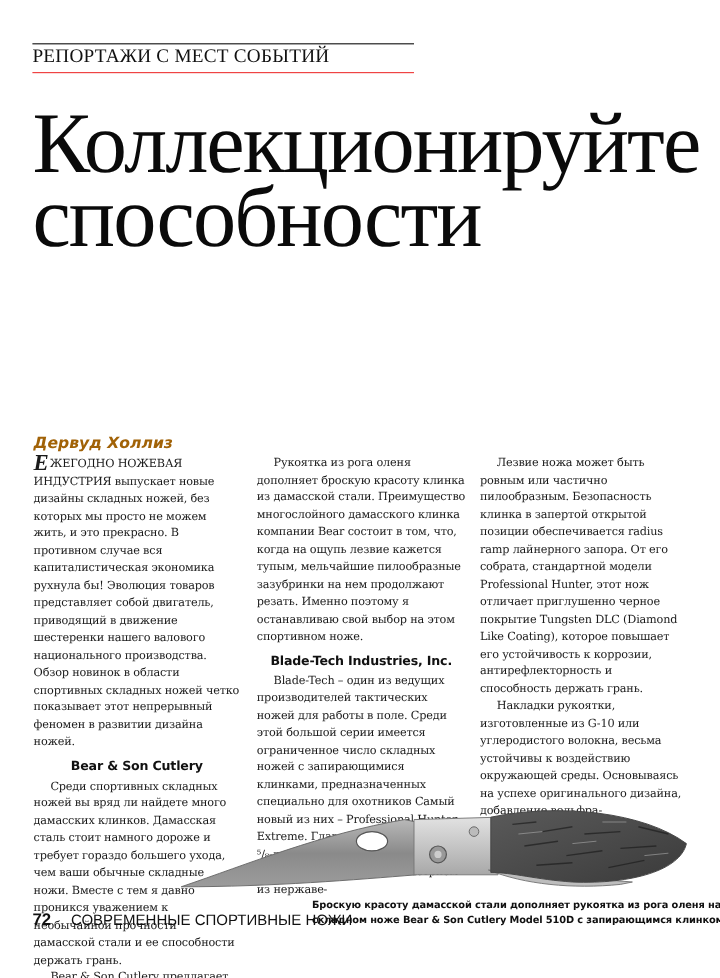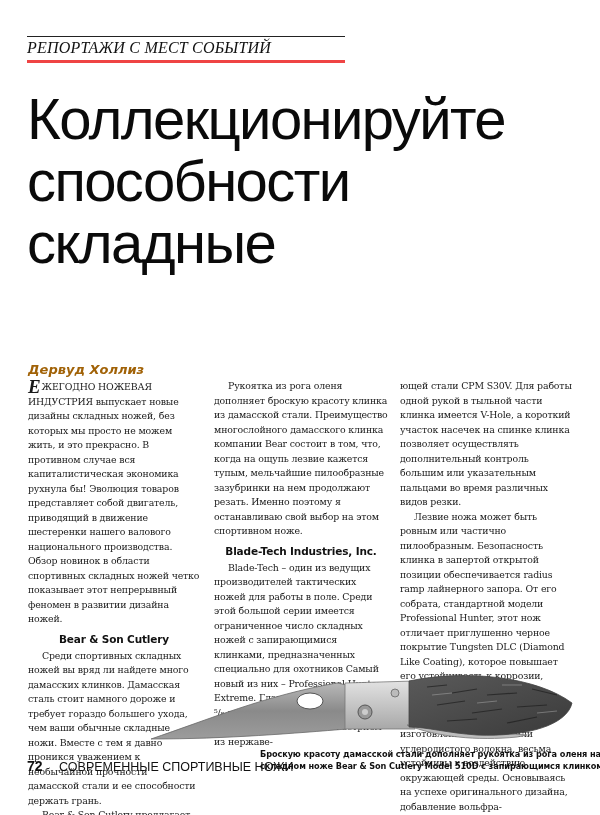--- a/index.html
+++ b/index.html
@@ -1,18 +1,18 @@
 <!DOCTYPE html>
 <html><head>
 <meta charset="utf-8">
 <style>
   html, body { margin:0; padding:0; background:#fff; }
   body { width:600px; height:815px; position:relative; overflow:hidden; color:#111; font-family:"DejaVu Serif", serif; }
-  .section-label { position:absolute; left:27px; top:36px; width:318px; border-top:1px solid #222; border-bottom:3px solid #ef4444; padding:2px 0 3px 0; font-family:"Liberation Serif", serif; font-style:italic; font-size:16px; letter-spacing:0.2px; line-height:18px; color:#111; }
-  .headline { position:absolute; left:27px; top:88px; margin:0; font-family:Liberation Sans, sans-serif; font-weight:normal; font-size:58px; line-height:62px; letter-spacing:-1.6px; color:#0a0a0a; }
+  .section-label { position:absolute; left:27px; top:36px; width:318px; border-top:1px solid #222; border-bottom:1px solid #ef4444; padding:2px 0 3px 0; font-family:"Liberation Serif", serif; font-size:16px; letter-spacing:0.2px; line-height:18px; color:#111; }
+  .headline { position:absolute; left:27px; top:88px; margin:0; font-family:Liberation Serif, serif; font-weight:normal; font-size:72px; line-height:62px; letter-spacing:-1.6px; color:#0a0a0a; }
   .headline span { display:block; }
   .byline { position:absolute; left:28px; top:362px; font-family:"DejaVu Sans", sans-serif; font-weight:bold; font-style:italic; font-size:13px; color:#a16207; }
   .col { position:absolute; font-size:9.4px; line-height:14.5px; text-align:left; color:#1a1a1a; letter-spacing:-0.15px; }
   .col p { margin:0; }
   .col p.indent { text-indent:14px; }
   .col1 { left:28px; top:380px; width:172px; }
   .col2 { left:214px; top:379px; width:174px; }
   .col3 { left:400px; top:379px; width:172px; }
   .dropcap { font-family:"Liberation Serif", serif; font-weight:bold; font-style:italic; font-size:19px; line-height:13px; float:left; margin-right:1px; }
   .subhead { font-family:"DejaVu Sans", sans-serif; font-weight:bold; font-size:10.5px; text-align:center; line-height:16px; margin:4px 0 2px 0; color:#111; }
@@ -22,41 +22,39 @@
   .footer .pageno { font-weight:bold; font-size:14px; margin-right:13px; }
 </style>
 </head>
 <body>
 
 <div class="section-label">РЕПОРТАЖИ С МЕСТ СОБЫТИЙ</div>
 
 <h1 class="headline">
   <span>Коллекционируйте</span>
   <span>способности</span>
-  <span>складные</span>
 </h1>
 
 <div class="byline">Дервуд Холлиз</div>
 
 <div class="col col1">
   <p><span class="dropcap">Е</span><span>ЖЕГОДНО НОЖЕВАЯ ИНДУСТРИЯ выпускает новые дизайны складных ножей, без которых мы просто не можем жить, и это прекрасно. В противном случае вся капиталистическая экономика рухнула бы! Эволюция товаров представляет собой двигатель, приводящий в движение шестеренки нашего валового национального производства. Обзор новинок в области спортивных складных ножей четко показывает этот непрерывный феномен в развитии дизайна ножей.</span></p>
   <div class="subhead">Bear &amp; Son Cutlery</div>
   <p class="indent">Среди спортивных складных ножей вы вряд ли найдете много дамасских клинков. Дамасская сталь стоит намного дороже и требует гораздо большего ухода, чем ваши обычные складные ножи. Вместе с тем я давно проникся уважением к необычайной прочности дамасской стали и ее способности держать грань.</p>
   <p class="indent">Bear &amp; Son Cutlery предлагает достаточно широкий выбор складных ножей из 512-слойной дамасской стали. Некоторые из этих моделей имеют явно спортивную направленность. Из них я бы выбрал новую Model 510D складного ножа с запирающимся клинком. Этот выдающийся</p>
 
 </div>
 
 <div class="col col2">
   <p class="indent">Рукоятка из рога оленя дополняет броскую красоту клинка из дамасской стали. Преимущество многослойного дамасского клинка компании Bear состоит в том, что, когда на ощупь лезвие кажется тупым, мельчайшие пилообразные зазубринки на нем продолжают резать. Именно поэтому я останавливаю свой выбор на этом спортивном ноже.</p>
   <div class="subhead">Blade-Tech Industries, Inc.</div>
   <p class="indent">Blade-Tech – один из ведущих производителей тактических ножей для работы в поле. Среди этой большой серии имеется ограниченное число складных ножей с запирающимися клинками, предназначенных специально для охотников Самый новый из них – Professional Hunter Extreme. Главное в ноже – это его 3 ⁵/₈-дюймовый клинок заглубленной заточки с приспущенным острием из нержаве-</p>
 </div>
 
 <div class="col col3">
-  <p>ющей стали CPM S30V. Для работы одной рукой в тыльной части клинка имеется V-Hole, а короткий участок насечек на спинке клинка позволяет осуществлять дополнительный контроль большим или указательным пальцами во время различных видов резки.</p>
   <p class="indent">Лезвие ножа может быть ровным или частично пилообразным. Безопасность клинка в запертой открытой позиции обеспечивается radius ramp лайнерного запора. От его собрата, стандартной модели Professional Hunter, этот нож отличает приглушенно черное покрытие Tungsten DLC (Diamond Like Coating), которое повышает его устойчивость к коррозии, антирефлекторность и способность держать грань.</p>
   <p class="indent">Накладки рукоятки, изготовленные из G-10 или углеродистого волокна, весьма устойчивы к воздействию окружающей среды. Основываясь на успехе оригинального дизайна, добавление вольфра-</p>
 </div>
 
 <svg class="knife" viewBox="0 0 430 82" xmlns="http://www.w3.org/2000/svg">
   <defs>
     <linearGradient id="blade" x1="0" y1="0" x2="0" y2="1">
       <stop offset="0" stop-color="#b8b8b8"></stop>
       <stop offset="0.5" stop-color="#8a8a8a"></stop>
       <stop offset="1" stop-color="#9c9c9c"></stop>

